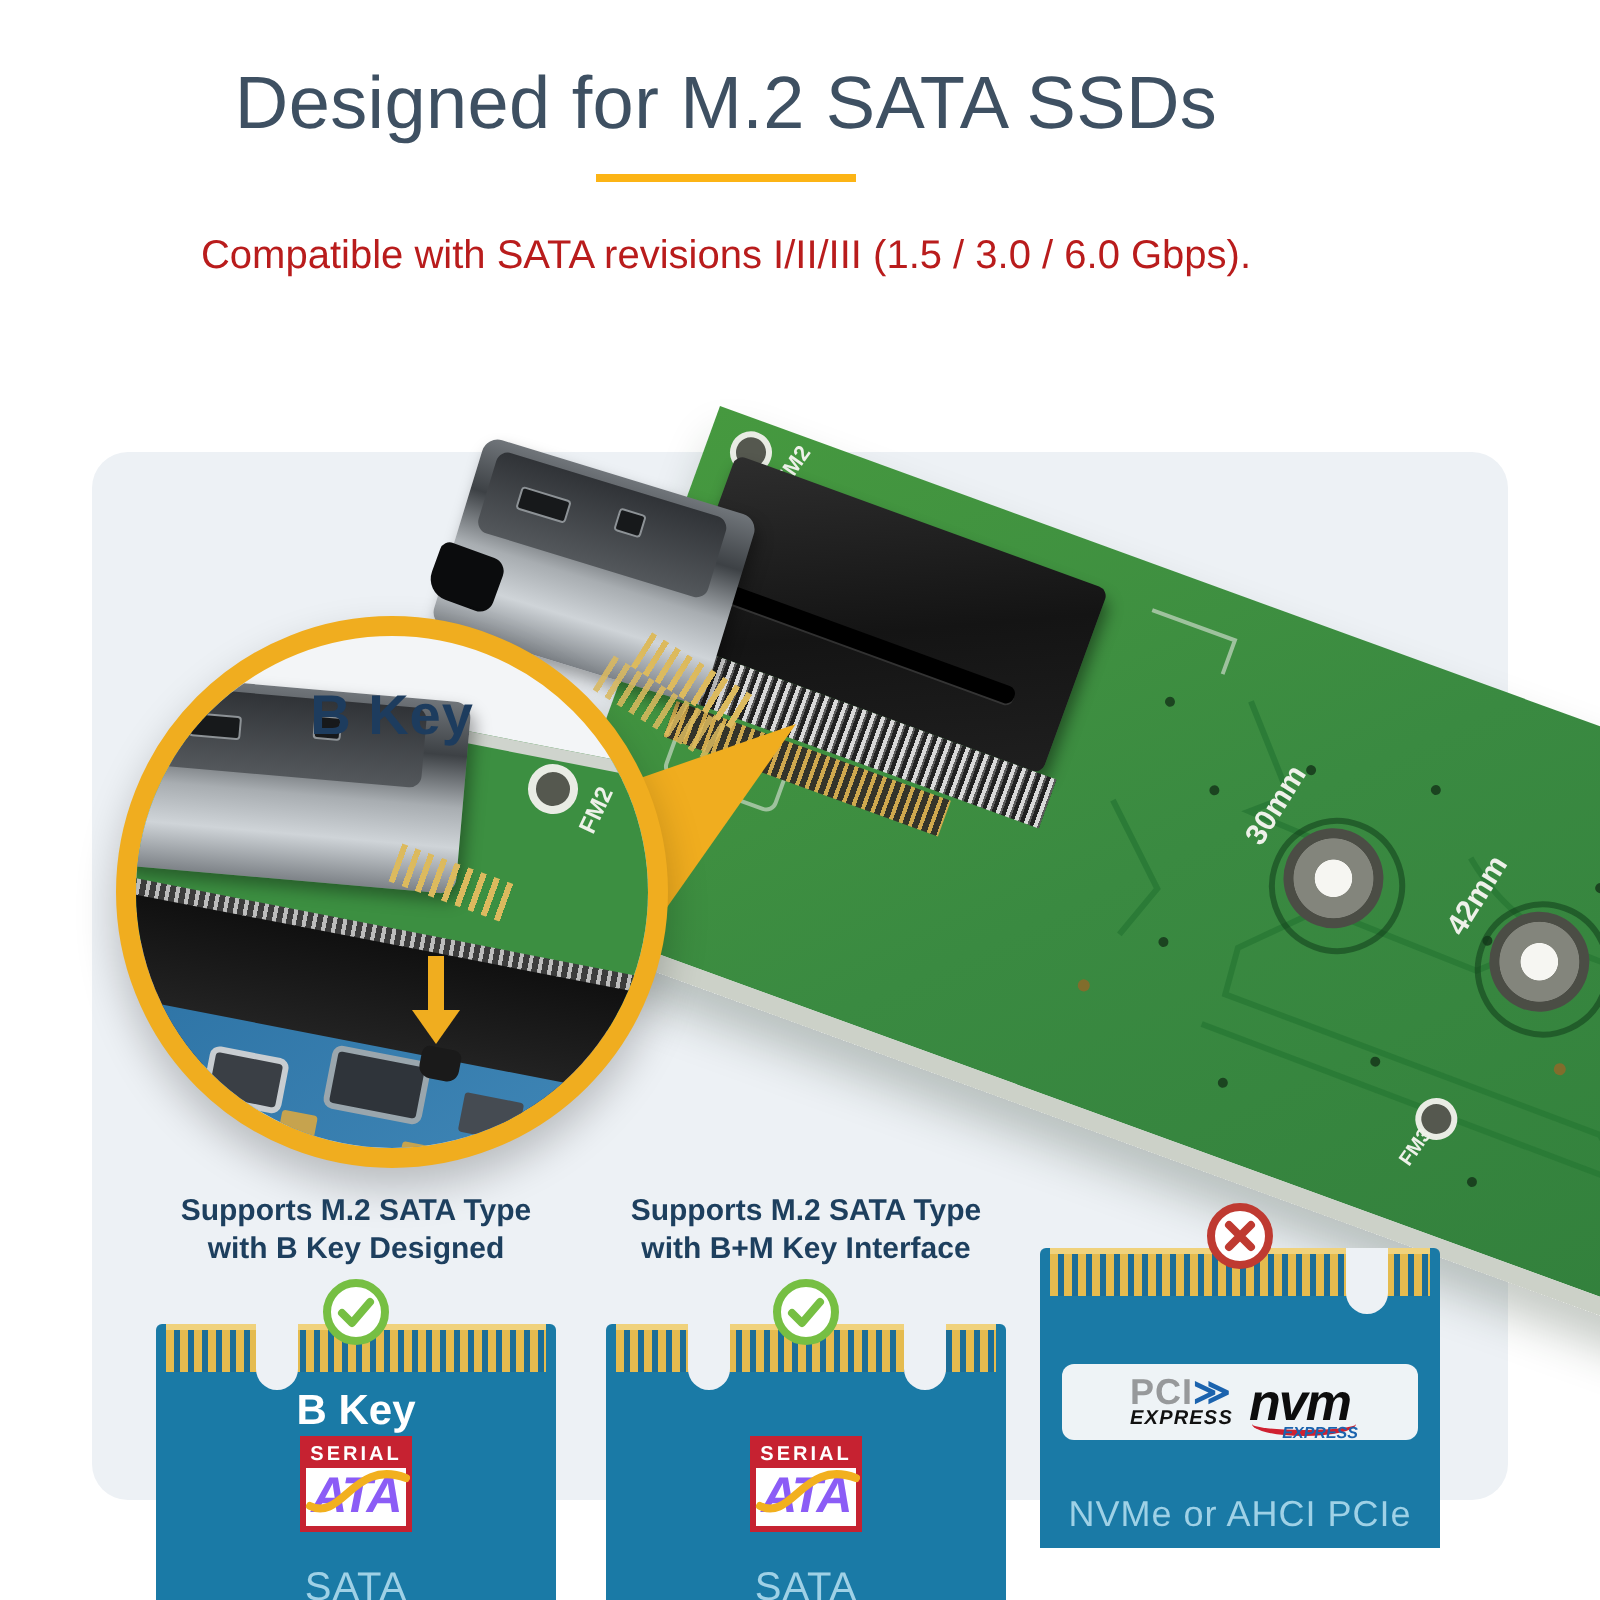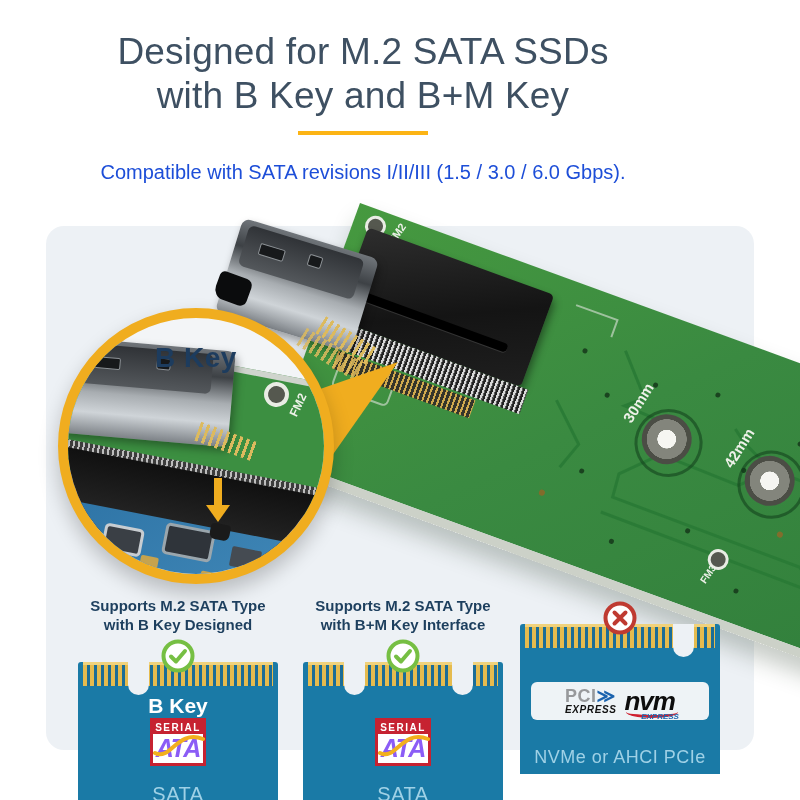--- a/index.html
+++ b/index.html
@@ -3,21 +3,21 @@
 <meta charset="utf-8">
 <style>
   html,body{margin:0;padding:0;background:#fff;}
   .stage{position:relative;width:800px;height:800px;overflow:hidden;background:#ffffff;
          font-family:"Liberation Sans",sans-serif;}
 
   
   .header{position:absolute;left:0;top:30px;width:726px;text-align:center;z-index:6;}
   .title{font-size:37px;line-height:44px;font-weight:300;color:#3e5062;letter-spacing:.2px;}
   .divider{width:130px;height:4px;background:#fcb415;margin:13px auto 0;}
-  .subtitle{margin-top:26px;font-size:20px;font-weight:300;color:#1d4ed8;}
+  .subtitle{margin-top:26px;font-size:20px;font-weight:300;color:#b91c1c;}
 
   
   .panel{position:absolute;left:46px;top:226px;width:708px;height:524px;background:#edf1f5;
          border-radius:18px;z-index:1;}
 
   
   .scene{position:absolute;inset:0;z-index:2;}
   .board{position:absolute;left:360px;top:203px;width:790px;height:268px;
          transform:rotate(20deg);transform-origin:0 0;
          background:linear-gradient(135deg,#46993f 0%,#3a8a41 40%,#2f7c3a 100%);
@@ -112,21 +112,20 @@
   .nvm-sub{position:absolute;right:-4px;bottom:-7px;font-size:8px;font-weight:bold;font-style:italic;color:#1b63ae;}
 </style>
 </head>
 <body>
 
 <div class="stage">
 
   <div class="header">
     <div class="title">
       <div>Designed for M.2 SATA SSDs</div>
-      <div>with B Key and B+M Key</div>
     </div>
     <div class="divider"></div>
     <div class="subtitle">Compatible with SATA revisions I/II/III (1.5 / 3.0 / 6.0 Gbps).</div>
   </div>
 
   <div class="panel"></div>
 
   <div class="scene">
     <div class="board">
       <svg class="traces" width="790" height="268" viewBox="0 0 790 268">

